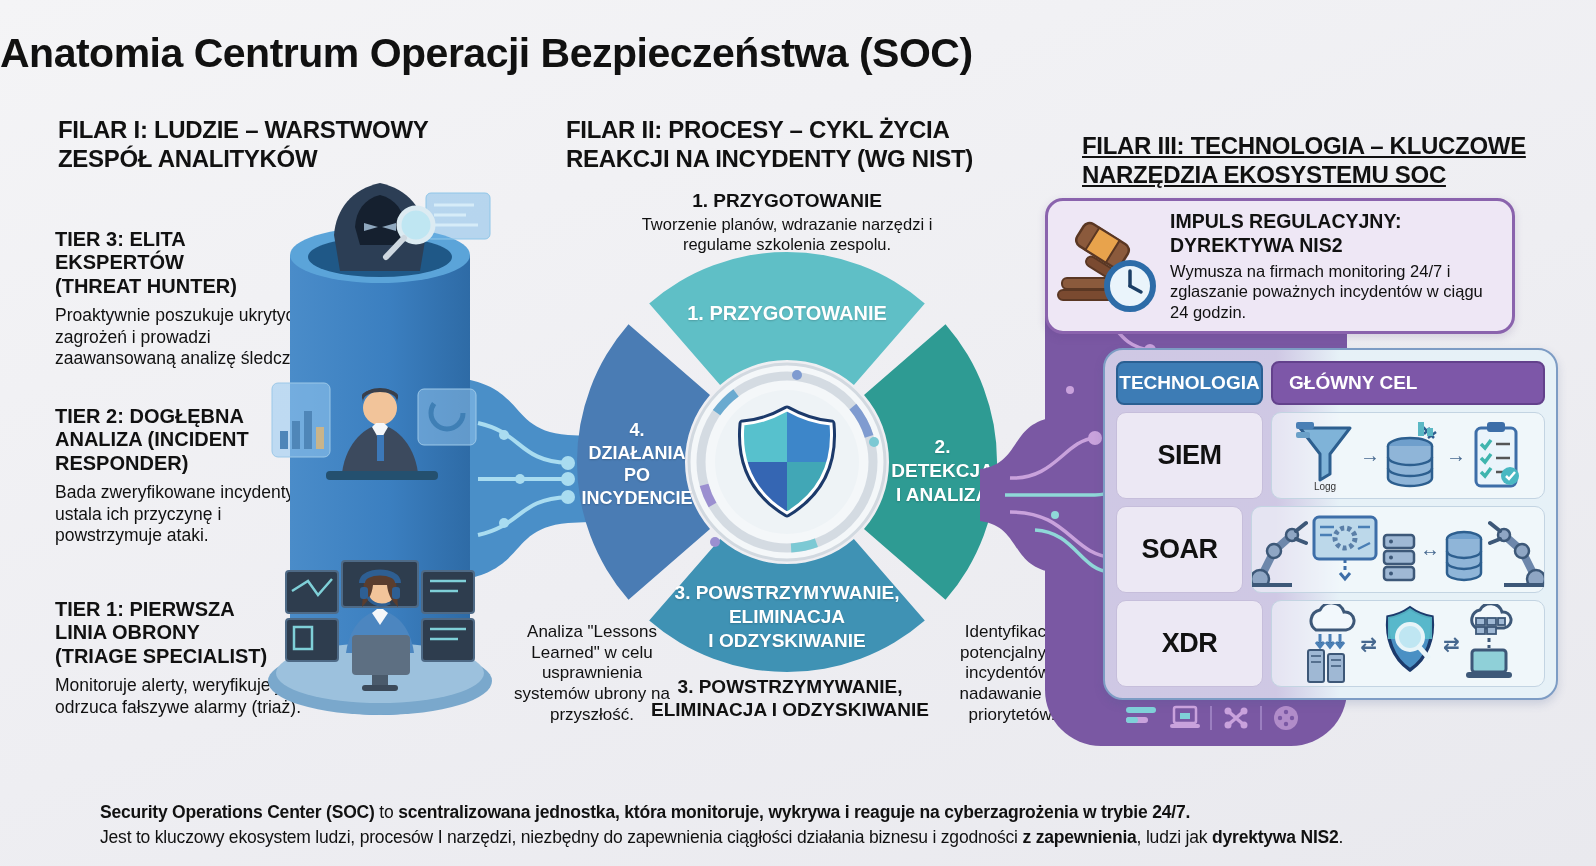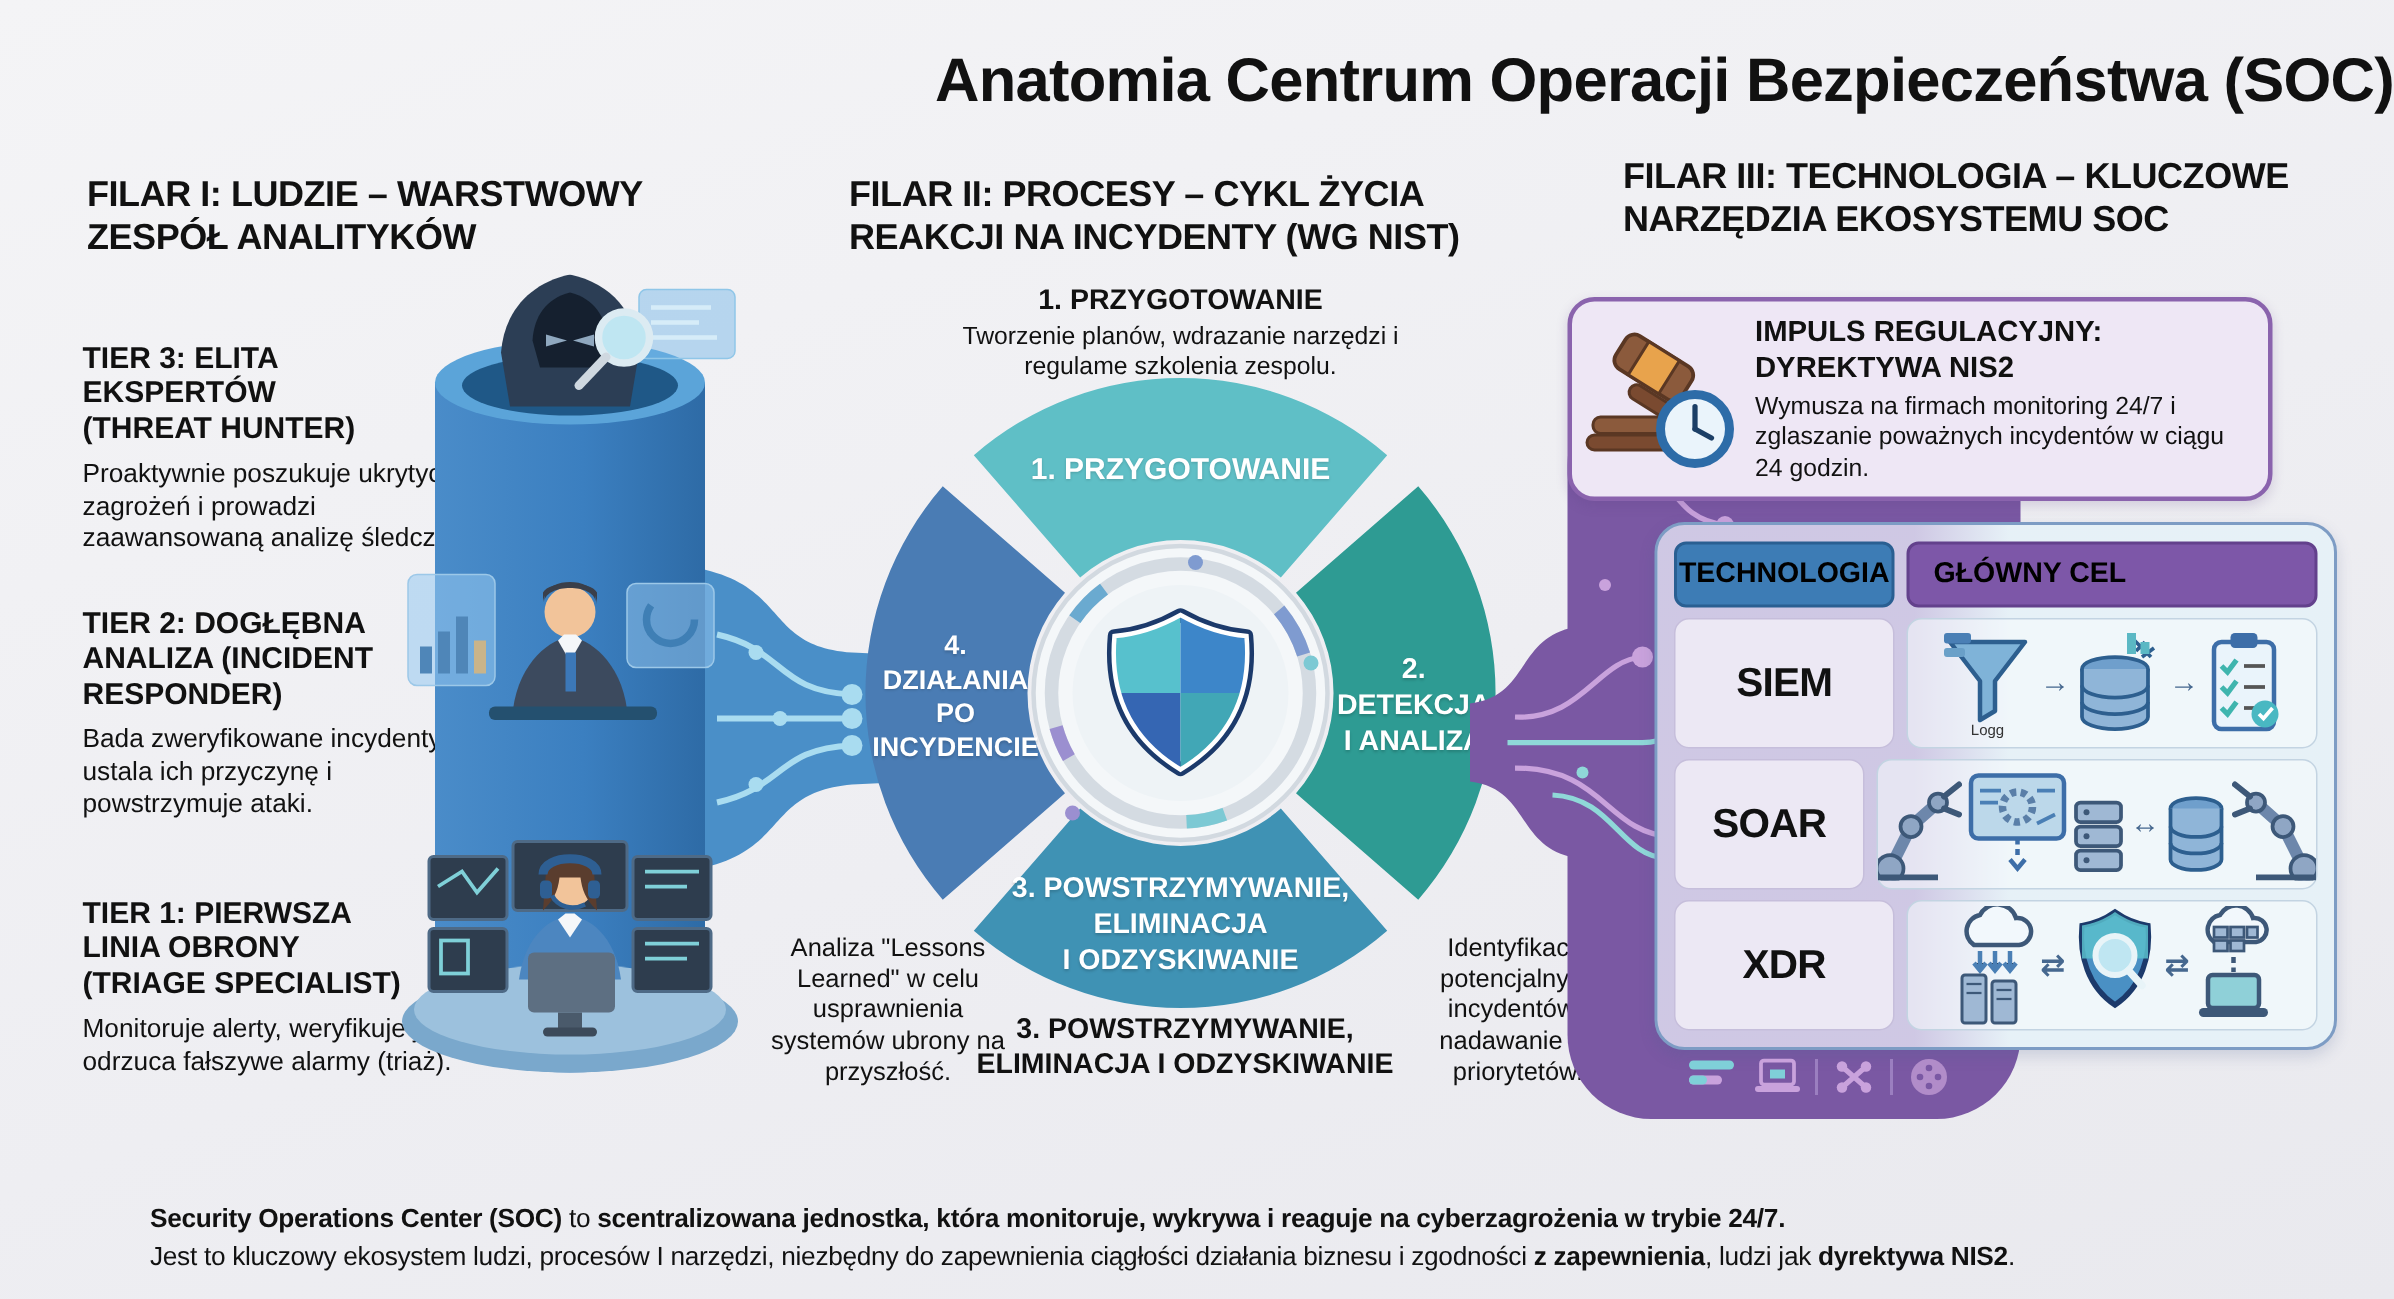--- a/index.html
+++ b/index.html
@@ -4,42 +4,42 @@
 <style>
   html,body{margin:0;padding:0;background:#dadadd;}
   #stage{
     position:relative;width:1596px;height:866px;margin:0 auto;
     background:linear-gradient(160deg,#f4f4f6 0%,#eeeef2 55%,#e9e9ee 100%);
     font-family:"Liberation Sans","DejaVu Sans",sans-serif;color:#111;
     overflow:hidden;
   }
   .abs{position:absolute;}
   .pre{white-space:pre-line;}
-  #title{left:0;top:30px;width:1596px;text-align:right;font-size:41px;font-weight:800;letter-spacing:-0.5px;}
+  #title{left:0;top:30px;width:1596px;text-align:left;font-size:41px;font-weight:800;letter-spacing:-0.5px;}
   .pillar-hdr{font-size:24px;font-weight:800;text-align:left;line-height:1.2;letter-spacing:-0.3px;}
   .tier-block{width:258px;}
   .tier-title{font-size:20px;font-weight:800;line-height:1.17;margin-bottom:7px;}
   .tier-body{font-size:17.5px;line-height:1.22;}
   .seg-label{color:#fff;font-weight:800;text-align:center;line-height:1.25;text-shadow:0 1px 2px rgba(0,0,0,0.18);}
   .mid-note{font-size:17px;text-align:center;line-height:1.22;}
   .phase-title{font-size:19px;font-weight:800;text-align:center;line-height:1.2;}
   .phase-body{font-size:16.5px;text-align:center;line-height:1.22;margin-top:1px;}
   
   #nis2-box{left:1045px;top:198px;width:464px;height:130px;background:#eee7f5;border:3px solid #8a63ad;border-radius:18px;box-shadow:0 3px 8px rgba(90,60,130,0.18);display:flex;align-items:center;}
   #nis2-text{margin-left:10px;width:330px;}
   #nis2-title{font-size:19.5px;font-weight:800;line-height:1.2;}
   #nis2-body{font-size:16.5px;line-height:1.23;margin-top:4px;}
   
   #tech-table{left:1103px;top:348px;width:455px;height:352px;border:2px solid #7d9cc4;border-radius:20px;
     background:linear-gradient(90deg,rgba(176,150,205,0.45) 0 38%,rgba(230,241,247,0.9) 52% 100%),#e8f1f7;
     box-shadow:0 4px 10px rgba(70,90,140,0.2);
     display:flex;flex-direction:column;gap:7px;padding:11px;box-sizing:border-box;}
   .t-row{display:flex;gap:8px;flex:1;min-height:0;}
   .t-hdr-row{flex:0 0 44px;}
-  .hdr-cell{border-radius:8px;color:#000000;font-weight:800;font-size:19px;display:flex;align-items:center;justify-content:center;}
+  .hdr-cell{border-radius:8px;color:#ffffff;font-weight:800;font-size:19px;display:flex;align-items:center;justify-content:center;}
   .hdr-cell.c1{width:147px;background:#3d7cb5;border:2px solid #2a5f92;box-sizing:border-box;}
   .hdr-cell.c2{flex:1;background:#7d57a8;border:2px solid #63418c;box-sizing:border-box;justify-content:flex-start;padding-left:16px;}
   .name-cell{width:147px;background:#ece8f4;border:1px solid #c6bedb;border-radius:10px;display:flex;align-items:center;justify-content:center;font-size:27px;font-weight:800;letter-spacing:-0.5px;box-sizing:border-box;}
   .icon-cell{flex:1;background:rgba(248,252,254,0.55);border:1px solid #c3d4e2;border-radius:10px;display:flex;align-items:center;justify-content:center;gap:4px;box-sizing:border-box;}
   .arrow{color:#46688f;font-size:20px;font-weight:bold;}
   
   #footer{left:100px;top:800px;width:1396px;font-size:17.5px;line-height:1.45;letter-spacing:-0.2px;}
   #footer .b{font-weight:800;}
   
   #blob-icons{left:1126px;top:704px;display:flex;align-items:center;gap:10px;}
@@ -49,21 +49,21 @@
 <body>
 
 <div id="stage">
 
   <div id="title" class="abs">Anatomia Centrum Operacji Bezpieczeństwa (SOC)</div>
 
   <div class="abs pillar-hdr pre" style="left:58px;top:116px;width:448px;">FILAR I: LUDZIE – WARSTWOWY
 ZESPÓŁ ANALITYKÓW</div>
   <div class="abs pillar-hdr pre" style="left:566px;top:116px;width:448px;">FILAR II: PROCESY – CYKL ŻYCIA
 REAKCJI NA INCYDENTY (WG NIST)</div>
-  <div class="abs pillar-hdr pre" style="left:1082px;top:104px;width:490px;">FILAR III: TECHNOLOGIA – KLUCZOWE
+  <div class="abs pillar-hdr pre" style="left:1082px;top:132px;width:490px;text-decoration:underline;">FILAR III: TECHNOLOGIA – KLUCZOWE
 NARZĘDZIA EKOSYSTEMU SOC</div>
 
   <div class="abs tier-block" style="left:55px;top:228px;">
     <div class="tier-title pre">TIER 3: ELITA EKSPERTÓW
 (THREAT HUNTER)</div>
     <div class="tier-body">Proaktywnie poszukuje ukrytych zagrożeń i prowadzi zaawansowaną analizę śledczą.</div>
   </div>
   <div class="abs tier-block" style="left:55px;top:405px;">
     <div class="tier-title pre">TIER 2: DOGŁĘBNA
 ANALIZA (INCIDENT

